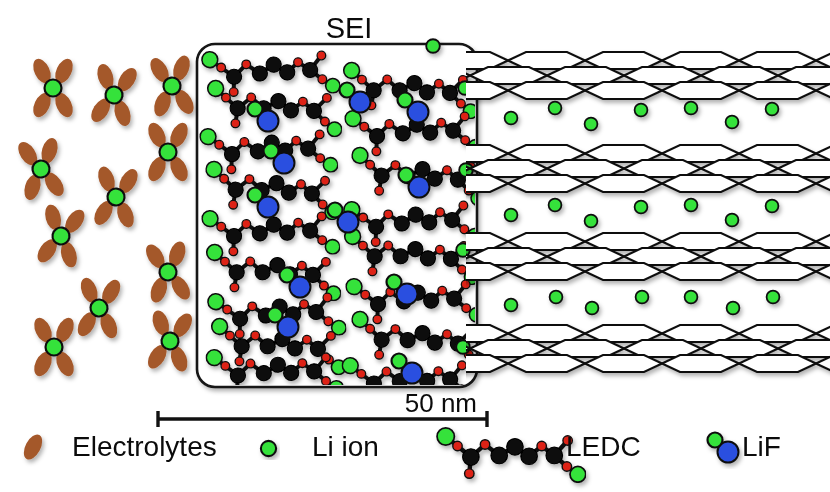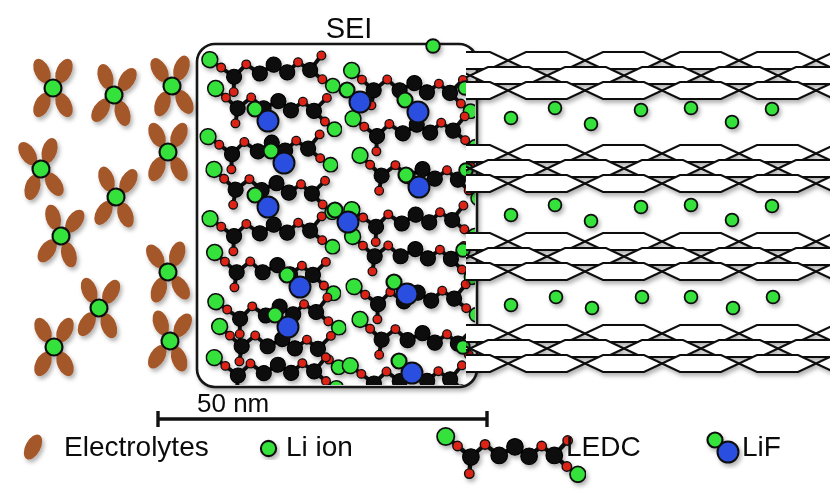--- a/index.html
+++ b/index.html
@@ -15,21 +15,21 @@
   body{font-family:"Liberation Sans","DejaVu Sans",sans-serif;background:#fff;}
   .figure{position:relative;width:830px;height:492px;background:var(--c-background);overflow:hidden;}
   #diagram-svg{position:absolute;left:0;top:0;}
   .seibox{fill:#ffffff;stroke:#151515;stroke-width:2.6;}
   .hex{fill:#ffffff;stroke:#111;stroke-width:2.2;}
   .catom{fill:var(--c-carbon-black);stroke:#000;stroke-width:1.5;}
   .oatom{fill:var(--c-oxygen-red);stroke:#111;stroke-width:1.8;}
   .liatom{fill:var(--c-li-green);stroke:#111;stroke-width:2.2;}
   .petal{fill:var(--c-electrolyte-brown);}
   .title{position:absolute;top:12px;transform:translateX(-50%);font-size:29px;color:#0b0b0b;white-space:nowrap;}
-  .scale-label{position:absolute;top:388px;left:197px;width:280px;text-align:left;font-size:26px;color:#0b0b0b;}
+  .scale-label{position:absolute;top:388px;left:197px;width:280px;text-align:right;font-size:26px;color:#0b0b0b;}
   .ltext{position:absolute;top:431px;font-size:28px;color:#0b0b0b;white-space:nowrap;}
   .licon{position:absolute;display:block;}
   .licon svg{display:block;overflow:visible;}
 </style>
 </head>
 <body>
 
 <div class="figure">
 
   <svg id="diagram-svg" width="830" height="492" viewBox="0 0 830 492">
@@ -243,28 +243,28 @@
   <div class="title" style="left:349px">SEI</div>
 
   <div class="scale-label">50 nm</div>
 
   <div>
     <span class="licon" style="left:20px;top:430px">
       <svg width="26" height="34">
           <use href="#sym-petal" width="26" height="34" filter="url(#soft)"></use>
         </svg>
     </span>
-    <span class="ltext" style="left:64px">Electrolytes</span>
+    <span class="ltext" style="left:72px">Electrolytes</span>
 
     <span class="licon" style="left:259px;top:439px">
       <svg width="19" height="19">
           <use href="#sym-ion" width="19" height="19" filter="url(#soft)"></use>
         </svg>
     </span>
-    <span class="ltext" style="left:286px">Li ion</span>
+    <span class="ltext" style="left:312px">Li ion</span>
 
     <span class="licon" style="left:436px;top:424px">
       <svg width="150" height="60">
           <use href="#sym-ledc" width="150" height="59" filter="url(#soft)"></use>
         </svg>
     </span>
     <span class="ltext" style="left:566px">LEDC</span>
 
     <span class="licon" style="left:704px;top:430px">
       <svg width="40" height="36">

